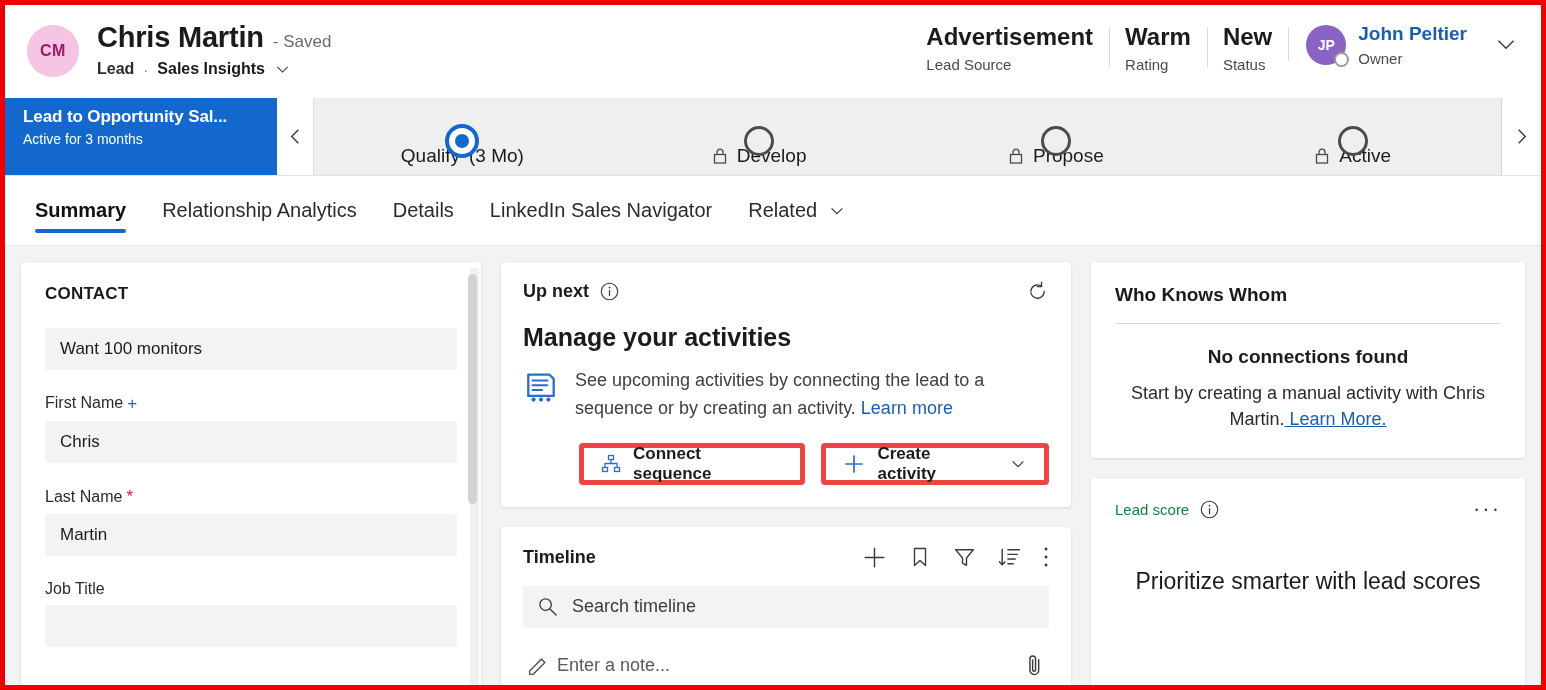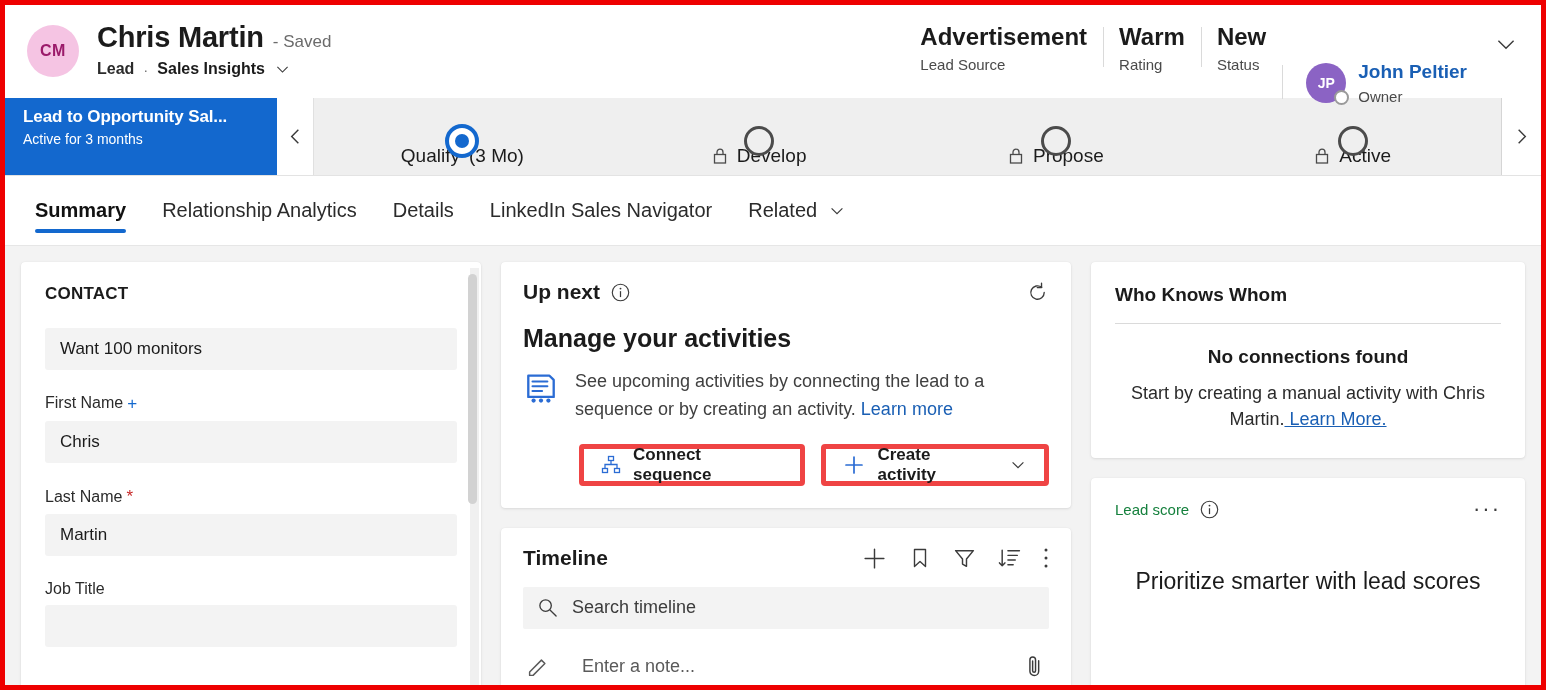--- a/index.html
+++ b/index.html
@@ -47,21 +47,21 @@
   .hdr-right {
     margin-left: auto; display: flex; align-items: flex-start;
     height: 58px; padding-top: 2px;
   }
   .hdr-field { padding: 0 16px; display: flex; flex-direction: column; justify-content: flex-start; position: relative; }
   .hdr-field + .hdr-field::before {
     content: ""; position: absolute; left: 0; top: 4px; bottom: 6px; width: 1px; background: #dadada;
   }
   .hdr-val { font-size: 24px; font-weight: 700; color: #1b1b1b; white-space: nowrap; }
   .hdr-lbl { font-size: 15px; color: #4a4a4a; margin-top: 5px; white-space: nowrap; }
-  .owner-block { display: flex; align-items: flex-start; padding-left: 24px; position: relative; margin-top: 38px; }
+  .owner-block { display: flex; align-items: flex-start; padding-left: 18px; position: relative; }
   .owner-block::before {
     content: ""; position: absolute; left: 0; top: 4px; bottom: 6px; width: 1px; background: #dadada;
   }
   .avatar-sm-wrap { position: relative; width: 40px; height: 40px; margin-top: 2px; }
   .avatar-sm {
     width: 40px; height: 40px; border-radius: 50%;
     background: #8b63c4; color: #ffffff;
     display: flex; align-items: center; justify-content: center;
     font-size: 14px; font-weight: 600;
   }
@@ -162,21 +162,21 @@
     position: absolute; right: 2px; top: 6px; bottom: 6px; width: 9px; background: #f0f0f0;
   }
   .scroll-thumb {
     position: absolute; right: 2px; top: 6px; width: 9px; height: 230px;
     background: #d2d2d2; border-radius: 5px;
   }
 
   
   .upnext-card { padding: 18px 22px 22px 22px; }
   .card-head { display: flex; align-items: center; }
-  .card-title { font-size: 21px; font-weight: 700; color: #1b1b1b; }
+  .card-title { font-size: 18px; font-weight: 700; color: #1b1b1b; }
   .info-icon { margin-left: 10px; display: inline-flex; color: #3b3b3b; }
   .card-head-actions { margin-left: auto; display: flex; align-items: center; gap: 18px; color: #3b3b3b; }
   .upnext-sub { font-size: 25px; font-weight: 700; color: #1b1b1b; margin-top: 20px; }
   .upnext-body { display: flex; margin-top: 15px; }
   .upnext-icon { flex: 0 0 auto; margin-right: 16px; margin-top: 4px; }
   .upnext-text { font-size: 18px; color: #404040; line-height: 1.55; }
   .link { color: #1a5fb4; cursor: pointer; }
   .btn-row { display: flex; gap: 16px; margin-top: 20px; margin-left: 56px; }
   .btn {
     border: 5px solid #ef4444; border-radius: 4px; background: #ffffff;
@@ -188,21 +188,21 @@
 
   
   .timeline-card { padding: 18px 22px 0 22px; flex: 1 1 auto; overflow: hidden; }
   .tl-icons { margin-left: auto; display: flex; align-items: center; gap: 22px; color: #3b3b3b; }
   .tl-search {
     margin-top: 16px; background: #f3f3f3; height: 42px; border-radius: 2px;
     display: flex; align-items: center; padding: 0 14px; gap: 14px;
     font-size: 18px; color: #3c3c3c;
   }
   .tl-note {
-    margin-top: 16px; height: 44px; display: flex; align-items: center; gap: 32px;
+    margin-top: 16px; height: 44px; display: flex; align-items: center; gap: 7px;
     font-size: 18px; color: #5a5a5a; padding: 0 4px;
   }
   .tl-note .clip { margin-left: auto; color: #3b3b3b; display: inline-flex; }
 
   
   .wkw-card { padding: 22px 24px 26px 24px; }
   .wkw-title { font-size: 19px; font-weight: 700; color: #1b1b1b; }
   .wkw-rule { height: 1px; background: #dadada; margin-top: 17px; }
   .wkw-empty { font-size: 19px; font-weight: 700; color: #1b1b1b; text-align: center; margin-top: 22px; }
   .wkw-desc { font-size: 18px; color: #2b2b2b; text-align: center; margin-top: 12px; line-height: 1.45; }

